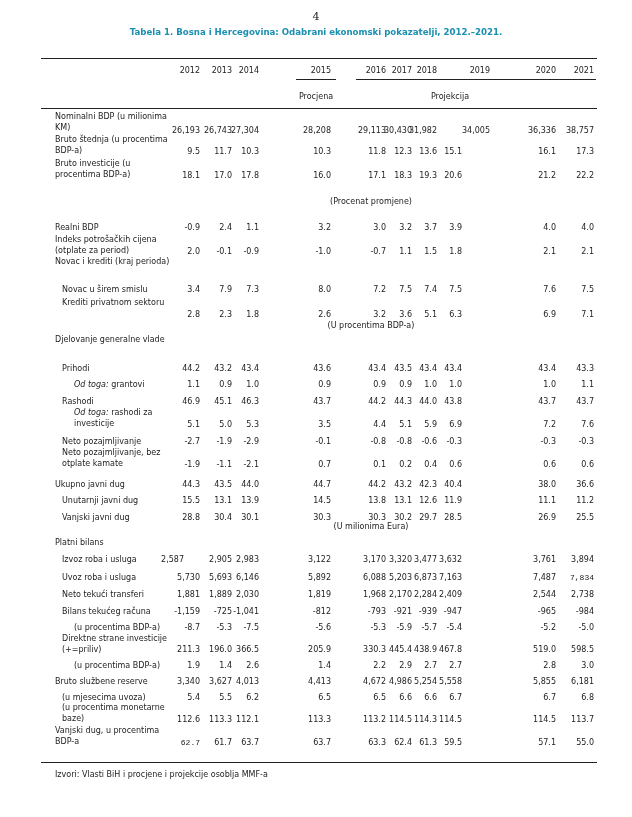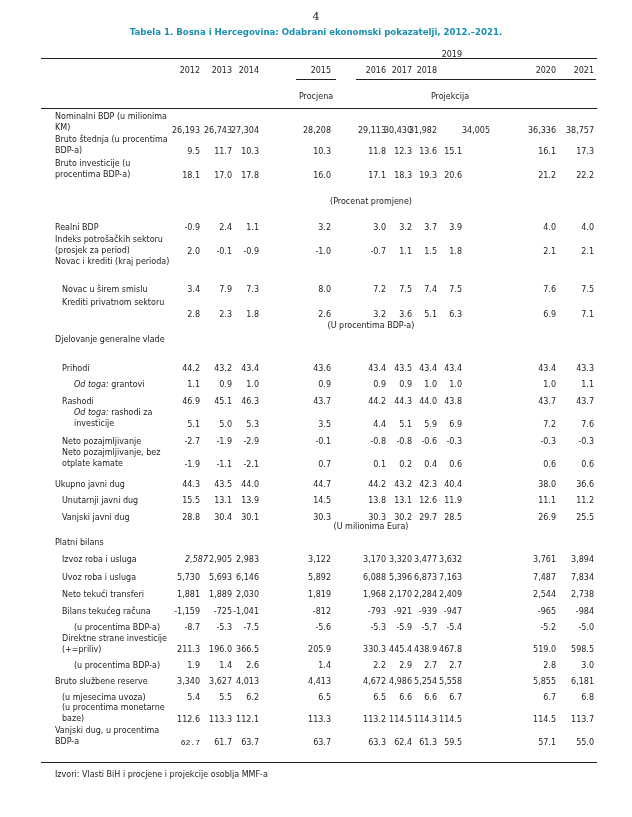--- a/index.html
+++ b/index.html
@@ -31,21 +31,21 @@
 <div class="hr" style="top:108px;"></div>
 
 <div id="header-years">
     <div class="cell" style="top: 66px; left: 160px; width: 40px;">2012</div>
     <div class="cell" style="top: 66px; left: 192px; width: 40px;">2013</div>
     <div class="cell" style="top: 66px; left: 219px; width: 40px;">2014</div>
     <div class="cell" style="top: 66px; left: 291px; width: 40px;">2015</div>
     <div class="cell" style="top: 66px; left: 346px; width: 40px;">2016</div>
     <div class="cell" style="top: 66px; left: 372px; width: 40px;">2017</div>
     <div class="cell" style="top: 66px; left: 397px; width: 40px;">2018</div>
-    <div class="cell" style="top: 50px; left: 422px; width: 40px;">2019</div>
+    <div class="cell" style="top: 66px; left: 422px; width: 40px; padding-left: 28px;">2019</div>
     <div class="cell" style="top: 66px; left: 516px; width: 40px;">2020</div>
     <div class="cell" style="top: 66px; left: 554px; width: 40px;">2021</div>
   </div>
 <div class="cell" style="top:92px;left:296px;width:40px;text-align:center;">Procjena</div>
 <div class="cell" style="top:92px;left:400px;width:100px;text-align:center;">Projekcija</div>
 
 <div class="section" style="top:197px;">(Procenat promjene)</div>
 <div class="section" style="top:321px;">(U procentima BDP-a)</div>
 <div class="section" style="top:522px;">(U milionima Eura)</div>
 
@@ -96,21 +96,21 @@
       <div class="cell" style="top: 223px; left: 219px; width: 40px;">1.1</div>
       <div class="cell" style="top: 223px; left: 291px; width: 40px;">3.2</div>
       <div class="cell" style="top: 223px; left: 346px; width: 40px;">3.0</div>
       <div class="cell" style="top: 223px; left: 372px; width: 40px;">3.2</div>
       <div class="cell" style="top: 223px; left: 397px; width: 40px;">3.7</div>
       <div class="cell" style="top: 223px; left: 422px; width: 40px;">3.9</div>
       <div class="cell" style="top: 223px; left: 516px; width: 40px;">4.0</div>
       <div class="cell" style="top: 223px; left: 554px; width: 40px;">4.0</div>
     </div>
     <div>
-      <div class="label" style="top: 235px; width: 115px;">Indeks potrošačkih sektoru (prosjek za period)</div>
+      <div class="label" style="top: 235px; width: 115px;">Indeks potrošačkih cijena (otplate za period)</div>
       <div class="cell" style="top: 247px; left: 160px; width: 40px;">2.0</div>
       <div class="cell" style="top: 247px; left: 192px; width: 40px;">-0.1</div>
       <div class="cell" style="top: 247px; left: 219px; width: 40px;">-0.9</div>
       <div class="cell" style="top: 247px; left: 291px; width: 40px;">-1.0</div>
       <div class="cell" style="top: 247px; left: 346px; width: 40px;">-0.7</div>
       <div class="cell" style="top: 247px; left: 372px; width: 40px;">1.1</div>
       <div class="cell" style="top: 247px; left: 397px; width: 40px;">1.5</div>
       <div class="cell" style="top: 247px; left: 422px; width: 40px;">1.8</div>
       <div class="cell" style="top: 247px; left: 516px; width: 40px;">2.1</div>
       <div class="cell" style="top: 247px; left: 554px; width: 40px;">2.1</div>
@@ -262,43 +262,43 @@
       <div class="cell" style="top: 513px; left: 397px; width: 40px;">29.7</div>
       <div class="cell" style="top: 513px; left: 422px; width: 40px;">28.5</div>
       <div class="cell" style="top: 513px; left: 516px; width: 40px;">26.9</div>
       <div class="cell" style="top: 513px; left: 554px; width: 40px;">25.5</div>
     </div>
     <div>
       <div class="label" style="top: 538px;">Platni bilans</div>
     </div>
     <div>
       <div class="label indent1" style="top: 555px;">Izvoz roba i usluga</div>
-      <div class="cell" style="top: 555px; left: 168px; width: 40px; font-style: italic;">2,587</div>
+      <div class="cell" style="top: 555px; left: 144px; width: 40px;">2,587</div>
       <div class="cell" style="top: 555px; left: 192px; width: 40px;">2,905</div>
       <div class="cell" style="top: 555px; left: 219px; width: 40px;">2,983</div>
       <div class="cell" style="top: 555px; left: 291px; width: 40px;">3,122</div>
       <div class="cell" style="top: 555px; left: 346px; width: 40px;">3,170</div>
       <div class="cell" style="top: 555px; left: 372px; width: 40px;">3,320</div>
       <div class="cell" style="top: 555px; left: 397px; width: 40px;">3,477</div>
       <div class="cell" style="top: 555px; left: 422px; width: 40px;">3,632</div>
       <div class="cell" style="top: 555px; left: 516px; width: 40px;">3,761</div>
       <div class="cell" style="top: 555px; left: 554px; width: 40px;">3,894</div>
     </div>
     <div>
       <div class="label indent1" style="top: 573px;">Uvoz roba i usluga</div>
       <div class="cell" style="top: 573px; left: 160px; width: 40px;">5,730</div>
       <div class="cell" style="top: 573px; left: 192px; width: 40px;">5,693</div>
       <div class="cell" style="top: 573px; left: 219px; width: 40px;">6,146</div>
       <div class="cell" style="top: 573px; left: 291px; width: 40px;">5,892</div>
       <div class="cell" style="top: 573px; left: 346px; width: 40px;">6,088</div>
-      <div class="cell" style="top: 573px; left: 372px; width: 40px;">5,396</div>
+      <div class="cell" style="top: 573px; left: 372px; width: 40px;">5,203</div>
       <div class="cell" style="top: 573px; left: 397px; width: 40px;">6,873</div>
       <div class="cell" style="top: 573px; left: 422px; width: 40px;">7,163</div>
       <div class="cell" style="top: 573px; left: 516px; width: 40px;">7,487</div>
-      <div class="cell" style="top: 573px; left: 554px; width: 40px;">7,834</div>
+      <div class="cell" style="top: 573px; left: 554px; width: 40px; font-family: Liberation Mono, monospace;">7,834</div>
     </div>
     <div>
       <div class="label indent1" style="top: 590px;">Neto tekući transferi</div>
       <div class="cell" style="top: 590px; left: 160px; width: 40px;">1,881</div>
       <div class="cell" style="top: 590px; left: 192px; width: 40px;">1,889</div>
       <div class="cell" style="top: 590px; left: 219px; width: 40px;">2,030</div>
       <div class="cell" style="top: 590px; left: 291px; width: 40px;">1,819</div>
       <div class="cell" style="top: 590px; left: 346px; width: 40px;">1,968</div>
       <div class="cell" style="top: 590px; left: 372px; width: 40px;">2,170</div>
       <div class="cell" style="top: 590px; left: 397px; width: 40px;">2,284</div>

